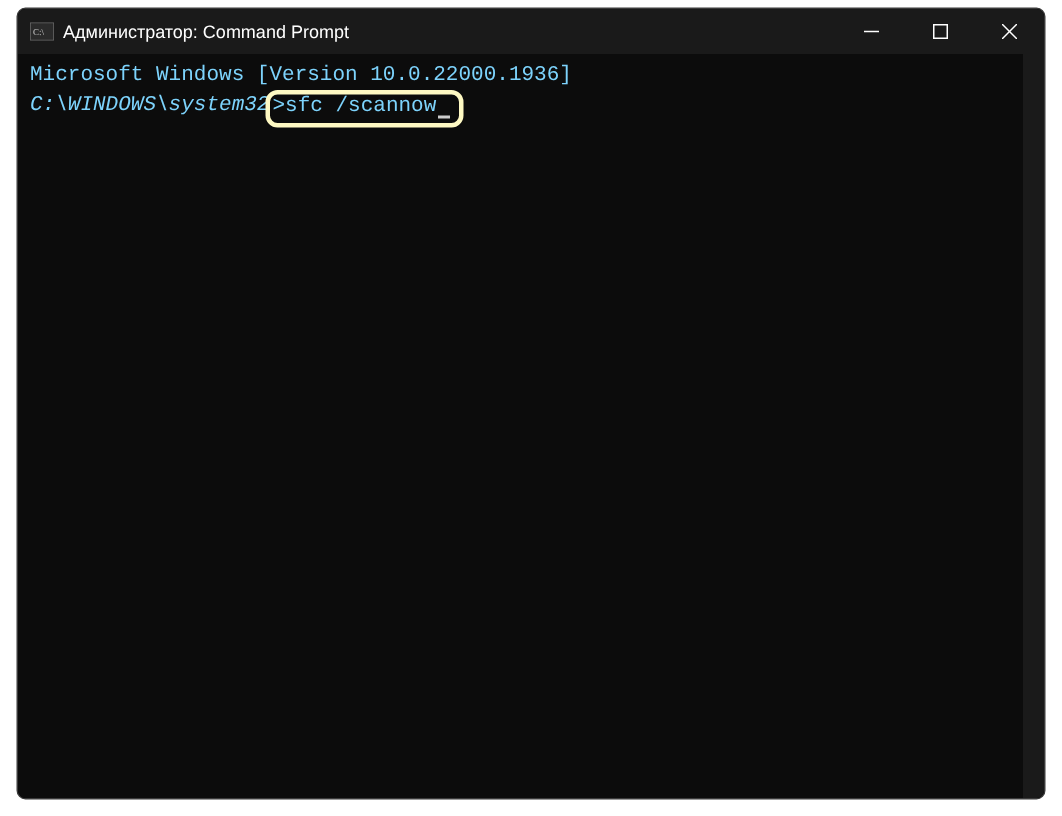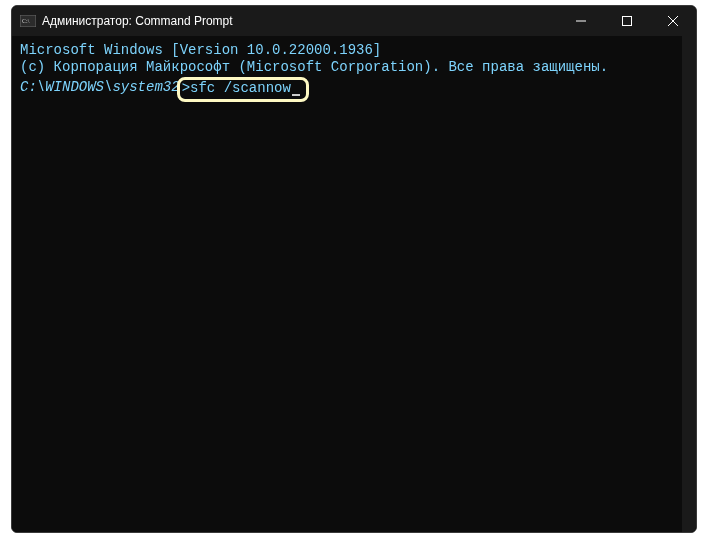--- a/index.html
+++ b/index.html
@@ -155,21 +155,20 @@
         <svg width="10" height="10" viewBox="0 0 10 10">
           <line x1="0" y1="0" x2="10" y2="10" stroke="#ffffff" stroke-width="1"></line>
           <line x1="10" y1="0" x2="0" y2="10" stroke="#ffffff" stroke-width="1"></line>
         </svg>
       </div>
     </div>
   </div>
 
   <div class="terminal-body">
     <div class="terminal-line">Microsoft Windows [Version 10.0.22000.1936]</div>
-    <div class="terminal-line">(c) Корпорация Майкрософт (Microsoft Corporation). Все права защищены.</div>
     <div class="terminal-line"></div>
     <div class="terminal-line"><span class="prompt-line">C:\WINDOWS\system32</span><span class="highlight-box"><span>&gt;sfc /scannow</span><span class="cursor"></span></span></div>
   </div>
 
   <div class="scrollbar">
     <div class="scrollbar-thumb"></div>
   </div>
 
 </div>
 

